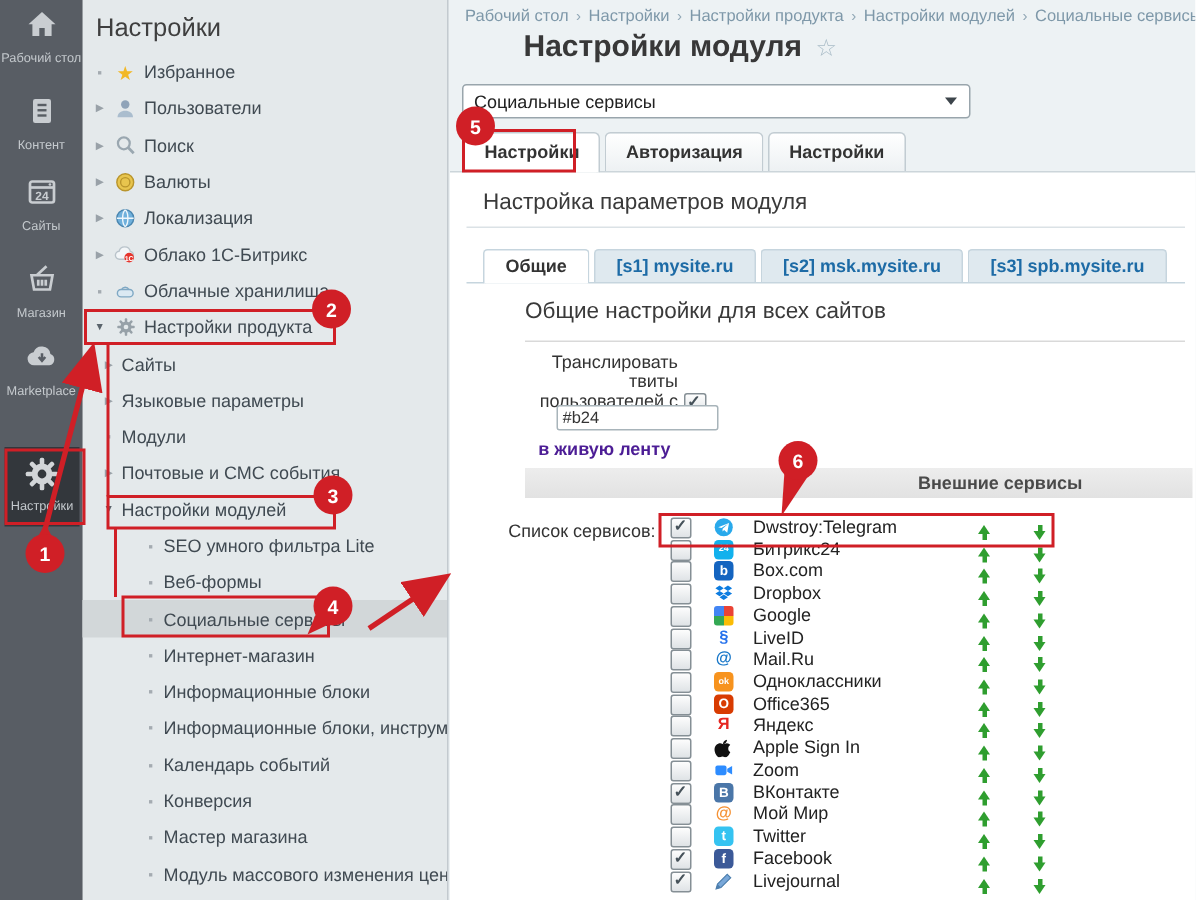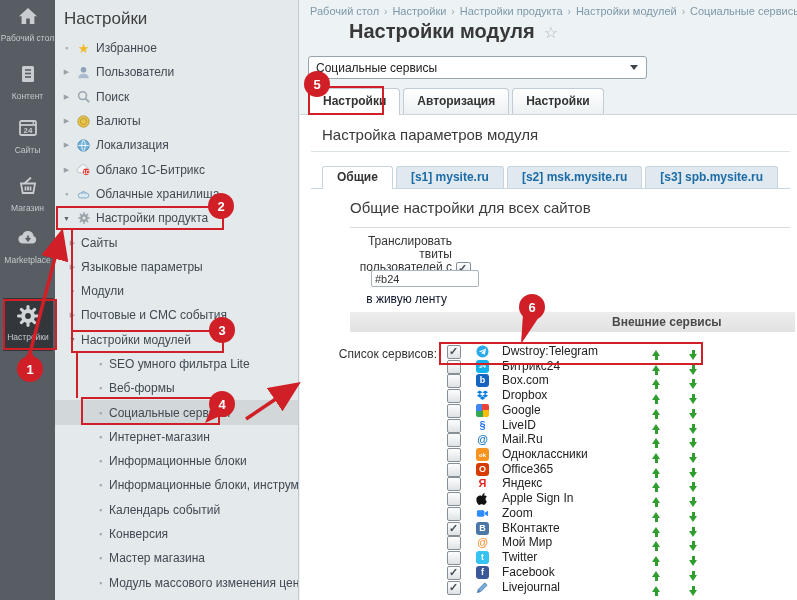--- a/index.html
+++ b/index.html
@@ -41,21 +41,21 @@
   .itab{height:21px;line-height:21px;padding:0 14px;margin-right:3px;font-size:12px;background:#dfe9ef;
         border:1px solid #c6d5de;border-bottom:none;border-radius:3px 3px 0 0;color:#1d6ba6;cursor:pointer;font-weight:bold;}
   .itab.active{background:#fff;color:#333;height:22px;text-align:center;}
   .inner-tab-line{position:absolute;left:11px;top:73px;width:479px;height:1px;background:#c6d5de;}
   .subsection-title{position:absolute;left:50px;top:84px;font-size:15px;color:#3a3a3a;}
   .sub-hr{position:absolute;left:50px;top:112px;width:440px;height:1px;background:#d9d9d9;}
   .tweet-label{position:absolute;left:52px;top:120px;width:100px;text-align:right;font-size:12px;line-height:13px;color:#333;}
   .tweet-cb{position:absolute;left:156px;top:147px;}
   .tweet-input{position:absolute;left:43px;top:155px;width:100px;height:13px;border:1px solid #a8b4ba;border-radius:2px;
                font-size:11px;padding:1px 3px;color:#333;font-family:"Liberation Sans",sans-serif;margin-left:28px;}
-  .tweet-suffix{position:absolute;left:40px;top:177px;width:107px;text-align:right;font-size:12px;color:#0f172a;}
+  .tweet-suffix{position:absolute;left:40px;top:177px;width:107px;text-align:right;font-size:12px;color:#4c1d95;font-weight:bold;}
   .services-bar{position:absolute;left:50px;top:197px;width:445px;height:20px;background:linear-gradient(#ededed,#e2e2e2);}
   .services-bar span{position:absolute;left:262px;top:3px;font-size:12px;font-weight:bold;color:#4a4a4a;text-align:right;}
   .services-label{position:absolute;left:30px;top:232px;width:107px;text-align:right;font-size:12px;color:#333;}
   .services{position:absolute;left:140px;top:229px;width:290px;}
   .svc-row{position:relative;height:14.72px;}
   .svc-cb{position:absolute;left:7px;top:1px;}
   .svc-icon{position:absolute;left:36px;top:1px;width:13px;height:13px;display:inline-flex;align-items:center;justify-content:center;}
   .svc-name{position:absolute;left:62px;top:0;font-size:12px;color:#222;line-height:14.7px;white-space:nowrap;}
   .svc-up{position:absolute;left:198px;top:2px;} .svc-dn{position:absolute;left:226px;top:2px;}
   

